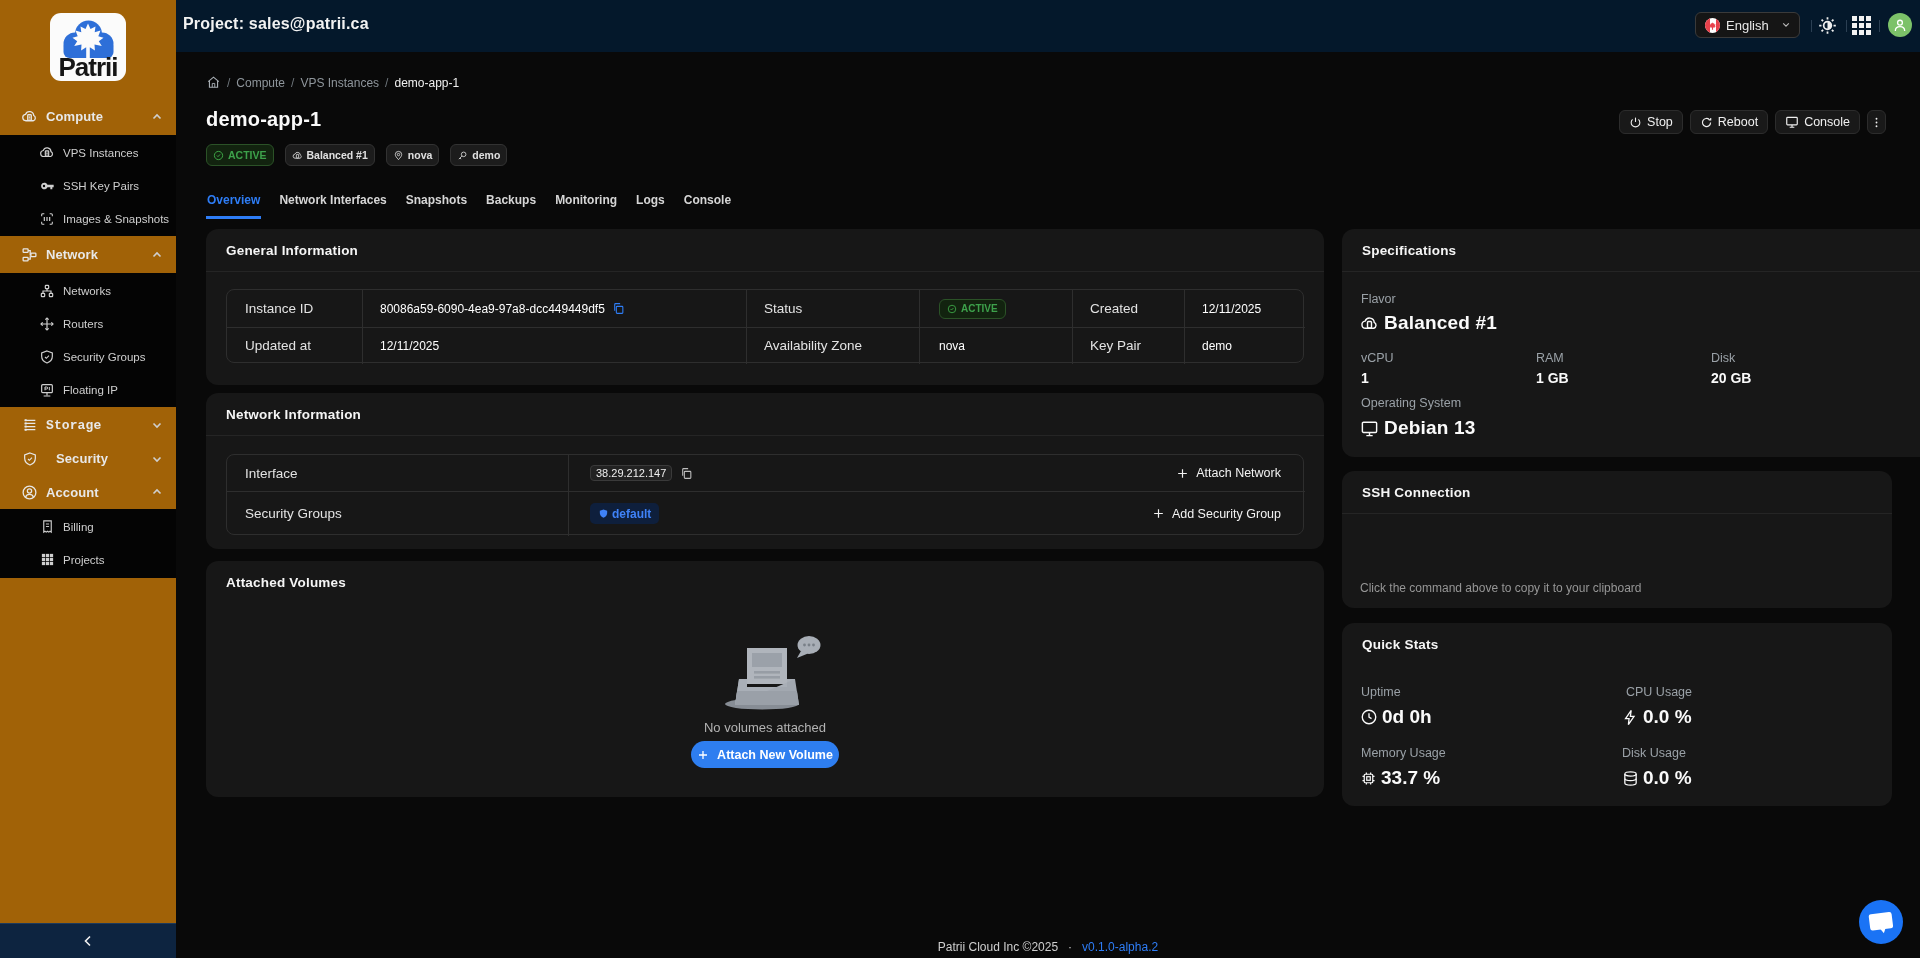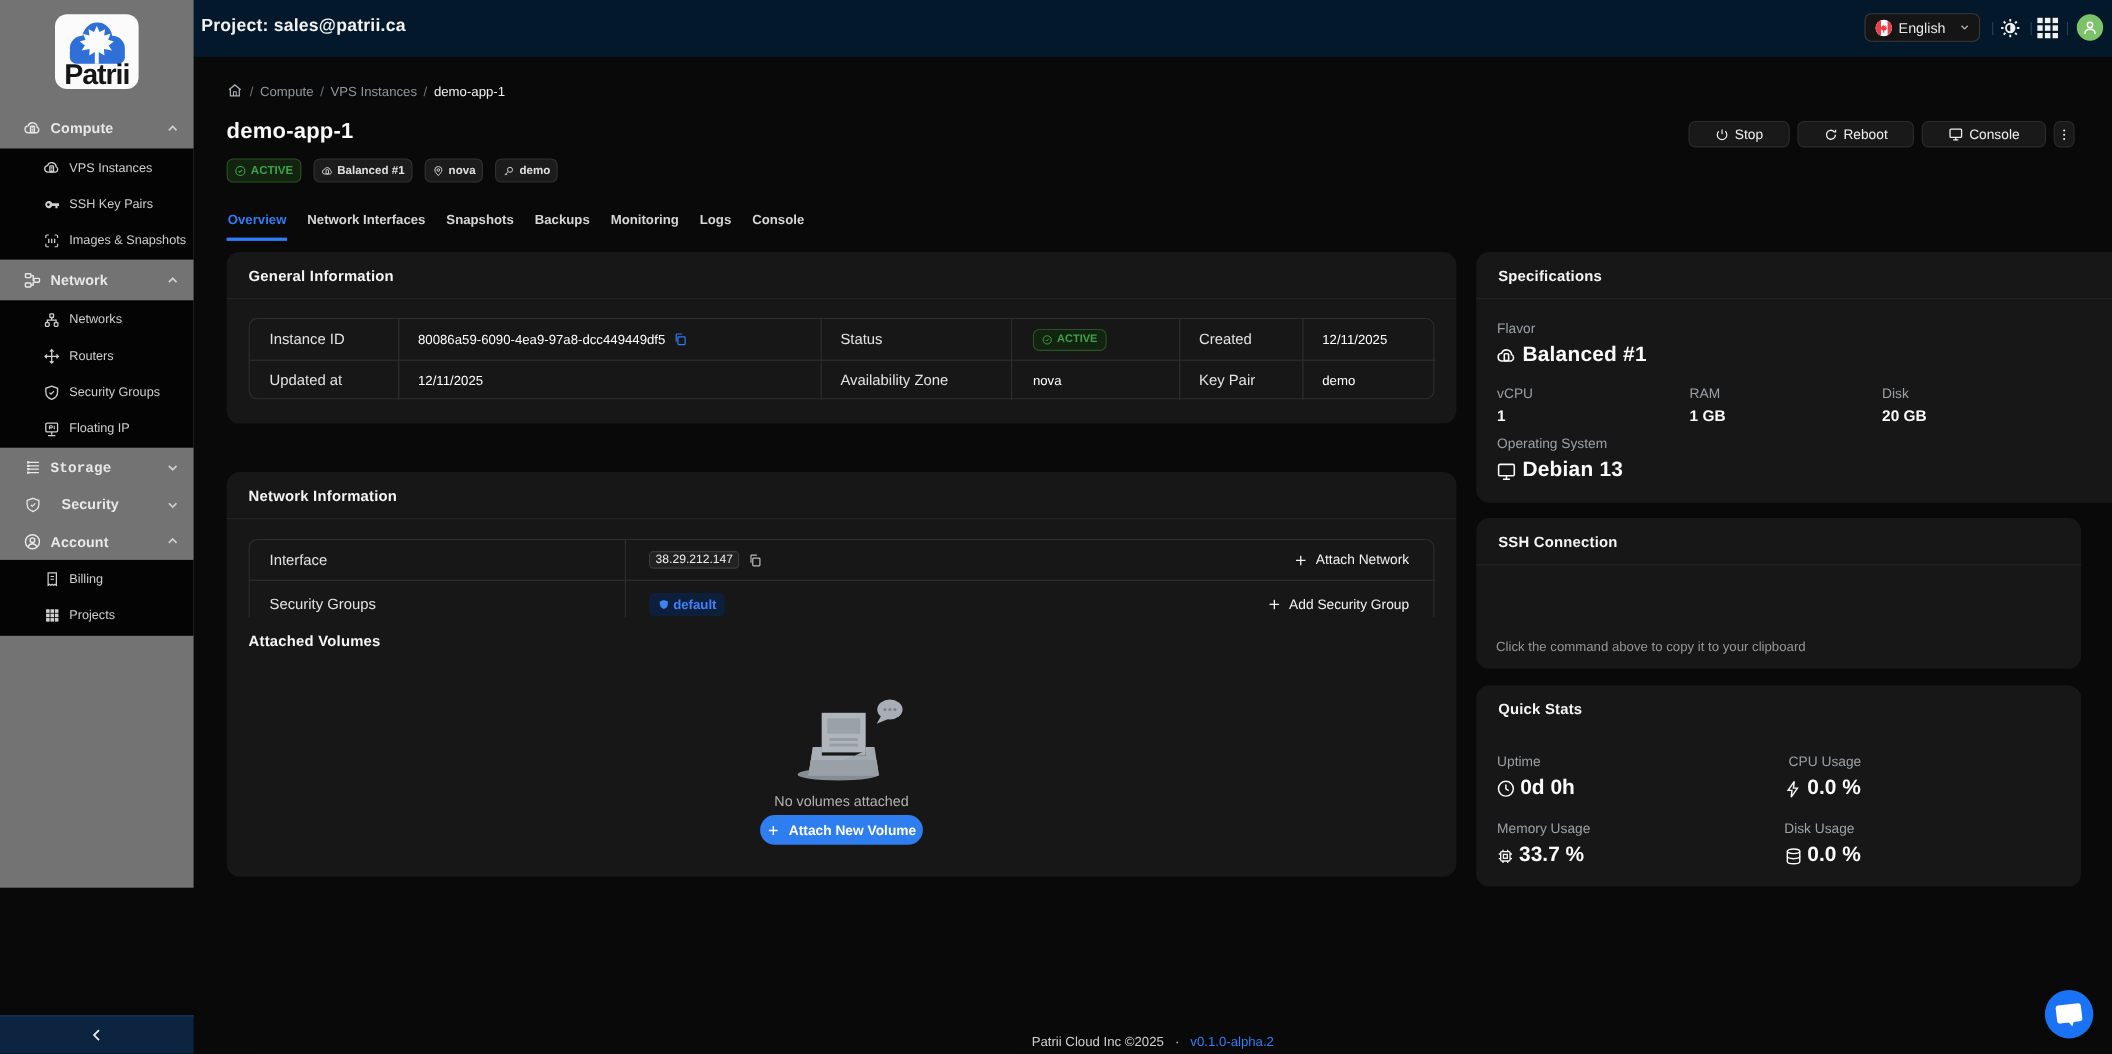--- a/index.html
+++ b/index.html
@@ -17,21 +17,21 @@
 .flag i { position:absolute; top:0; height:15px; width:4.5px; background:#e8414b; }
 .flag .l { left:0; } .flag .r { right:0; }
 .lang .txt { position:absolute; left:30px; top:5px; font-size:13px; color:#e8e8e8; }
 .lang .chev { position:absolute; right:9px; top:8px; width:8px; height:8px; }
 .sep { position:absolute; top:20px; width:1px; height:12px; background:#2b3f53; }
 .icon-top { position:absolute; top:15px; color:#e8e8e8; }
 .avatar { position:absolute; left:1888px; top:13px; width:24px; height:24px; border-radius:50%; background:#7cc269; }
 .avatar svg { position:absolute; left:4px; top:4px; }
 
 
-.sidebar { position:absolute; left:0; top:0; width:176px; height:807px; background:#737373; z-index:6; }
+.sidebar { position:absolute; left:0; top:0; width:176px; height:958px; background:#a16207; z-index:6; }
 .logo { position:absolute; left:50px; top:13px; width:76px; height:68px; background:#fbfbfb; border-radius:11px; }
 .panel { position:absolute; left:0; width:176px; background:#040404; }
 .mrow { position:absolute; left:0; width:176px; display:flex; align-items:center; color:#e8e8e8; }
 .mrow .mi { margin-left:21px; width:17px; height:17px; flex:none; display:flex; align-items:center; justify-content:center; }
 .mrow .ml { margin-left:8px; font-size:13px; font-weight:700; letter-spacing:.1px; white-space:nowrap; }
 .mrow .mchev { margin-left:auto; margin-right:14px; }
 .srow { position:absolute; left:0; width:176px; display:flex; align-items:center; color:#cfcfcf; }
 .srow .mi { margin-left:39px; width:16px; height:16px; flex:none; display:flex; align-items:center; justify-content:center; }
 .srow .ml { margin-left:8px; font-size:11.5px; font-weight:400; white-space:nowrap; }
 .collapse { position:absolute; left:0; top:923px; width:176px; height:35px; background:#0d2440; border-top:1px solid #1d3a5c; }
@@ -42,21 +42,21 @@
 .crumbs { position:absolute; left:30px; top:23px; display:flex; align-items:center; font-size:12px; color:#8f969c; }
 .crumbs .sl { margin:0 6px; color:#6f767c; }
 .crumbs .cur { color:#f0f0f0; }
 .h1 { position:absolute; left:30px; top:56px; font-size:20px; font-weight:700; color:#fafafa; letter-spacing:.2px; }
 .badges { position:absolute; left:30px; top:92px; display:flex; gap:11px; }
 .badge { height:22px; display:flex; align-items:center; padding:0 6px; border-radius:6px; background:#1c1c1c; border:1px solid #323232; font-size:10.5px; color:#e0e0e0; font-weight:700; }
 .badge svg { width:11px; height:11px; }
 .badge svg { margin-right:4px; }
 .badge.active { background:#12230f; border-color:#2b5227; color:#3da14b; }
 .actions { position:absolute; top:58px; right:34px; display:flex; gap:7px; }
-.abtn { height:24px; display:flex; align-items:center; padding:0 23px; background:#191919; border:1px solid #2c2c2c; border-radius:6px; color:#f0f0f0; font-size:12.5px; font-weight:400; }
+.abtn { height:24px; display:flex; align-items:center; padding:0 9px; background:#191919; border:1px solid #2c2c2c; border-radius:6px; color:#f0f0f0; font-size:12.5px; font-weight:400; }
 .abtn svg { margin-right:5px; }
 .abtn.sq { width:19px; padding:0; justify-content:center; }
 .abtn.sq svg { margin:0; }
 .tabs { position:absolute; left:30px; top:133px; width:1686px; height:34px; display:flex; }
 .tab { margin-right:17px; padding:0 1px; font-size:12px; font-weight:700; color:#d6d6d6; line-height:31px; }
 .tab.on { color:#2e7df6; border-bottom:3px solid #2e7df6; }
 
 .card { position:absolute; background:#171717; border-radius:12px; }
 .card .ct { position:absolute; left:20px; top:14px; font-size:13.5px; font-weight:700; color:#f5f5f5; letter-spacing:.2px; }
 .card .cd { position:absolute; left:0; top:42px; width:100%; height:1px; background:#252525; }
@@ -419,21 +419,21 @@
       <div class="cell val" style="left:975px; top:0; height:37px;">12/11/2025</div>
       <div class="cell lab" style="left:18px; top:37px; height:37px;">Updated at</div>
       <div class="cell val" style="left:153px; top:37px; height:37px;">12/11/2025</div>
       <div class="cell lab" style="left:537px; top:37px; height:37px;">Availability Zone</div>
       <div class="cell val" style="left:712px; top:37px; height:37px;">nova</div>
       <div class="cell lab" style="left:863px; top:37px; height:37px;">Key Pair</div>
       <div class="cell val" style="left:975px; top:37px; height:37px;">demo</div>
     </div>
   </div>
 
-  <div class="card" style="left:30px; top:341px; width:1118px; height:156px;margin-top:36px;">
+  <div class="card" style="left:30px; top:341px; width:1118px; height:156px;">
     <div class="ct">Network Information</div>
     <div class="cd"></div>
     <div class="itable" style="left:20px; top:61px; width:1078px; height:81px;">
       <div class="vline" style="left:341px; top:0; height:81px;"></div>
       <div class="hline" style="left:0; top:36px; width:1078px;"></div>
       <div class="cell lab" style="left:18px; top:0; height:36px;">Interface</div>
       <div class="cell" style="left:363px; top:0; height:36px;"><span class="chip-ip">38.29.212.147</span>&nbsp;&nbsp;<svg width="13" height="13" viewBox="0 0 24 24" fill="none" stroke="#bdbdbd" stroke-width="2">
               <rect x="8" y="8" width="12" height="13" rx="1.5"></rect>
               <path d="M5 16V4.5A1.5 1.5 0 0 1 6.5 3H15"></path>
             </svg></div>

